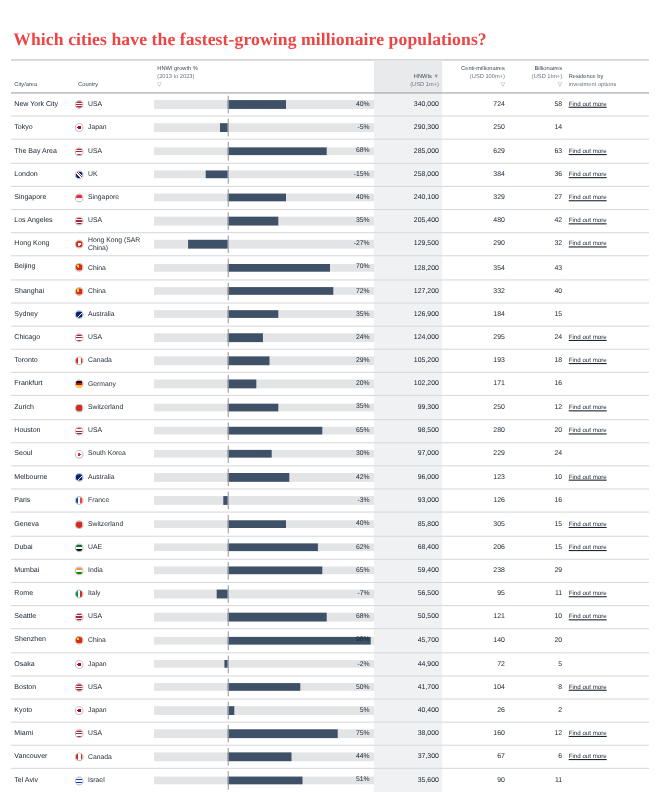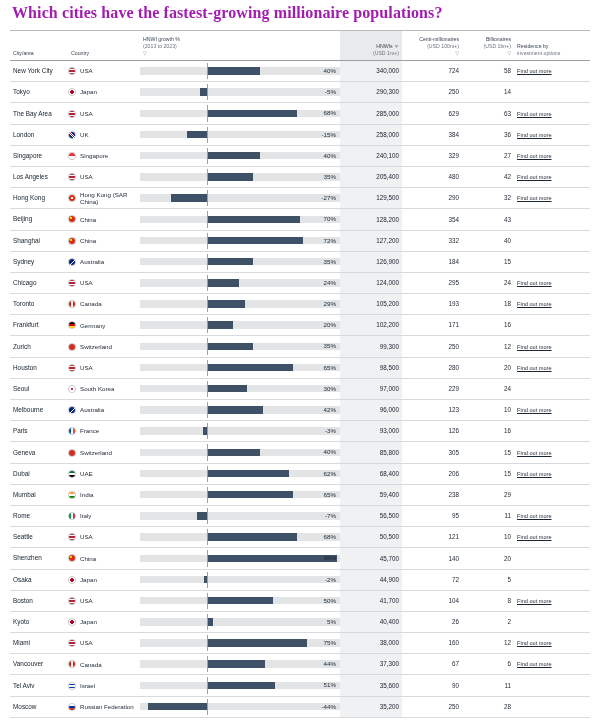--- a/index.html
+++ b/index.html
@@ -13,22 +13,22 @@
   .page {
     width: 600px; height: 720px;
     position: relative;
     overflow: hidden;
     background: #fff;
   }
   .title {
     font-family: "Liberation Serif", serif;
     font-size: 16px;
     font-weight: bold;
-    color: #a21caf;
-    padding: 4px 12px 8px 12px;
+    color: #ef4444;
+    padding: 28px 12px 8px 12px;
     letter-spacing: 0.1px;
   }
   .rule {
     height: 1px;
     background: #b8bcc2;
     margin: 0 10px;
   }
   table.grid {
     width: 580px;
     margin: 0 10px;

